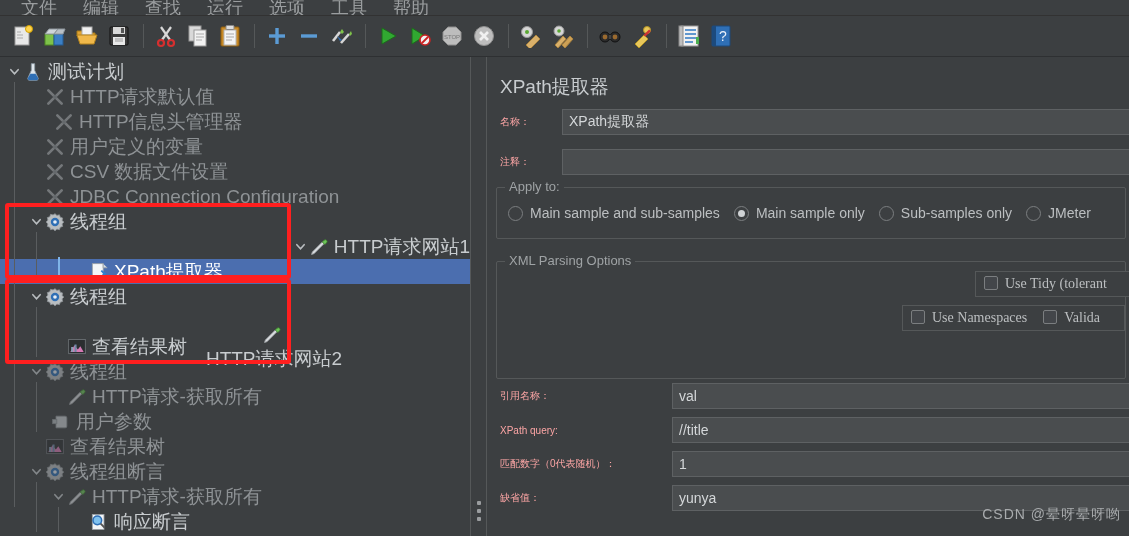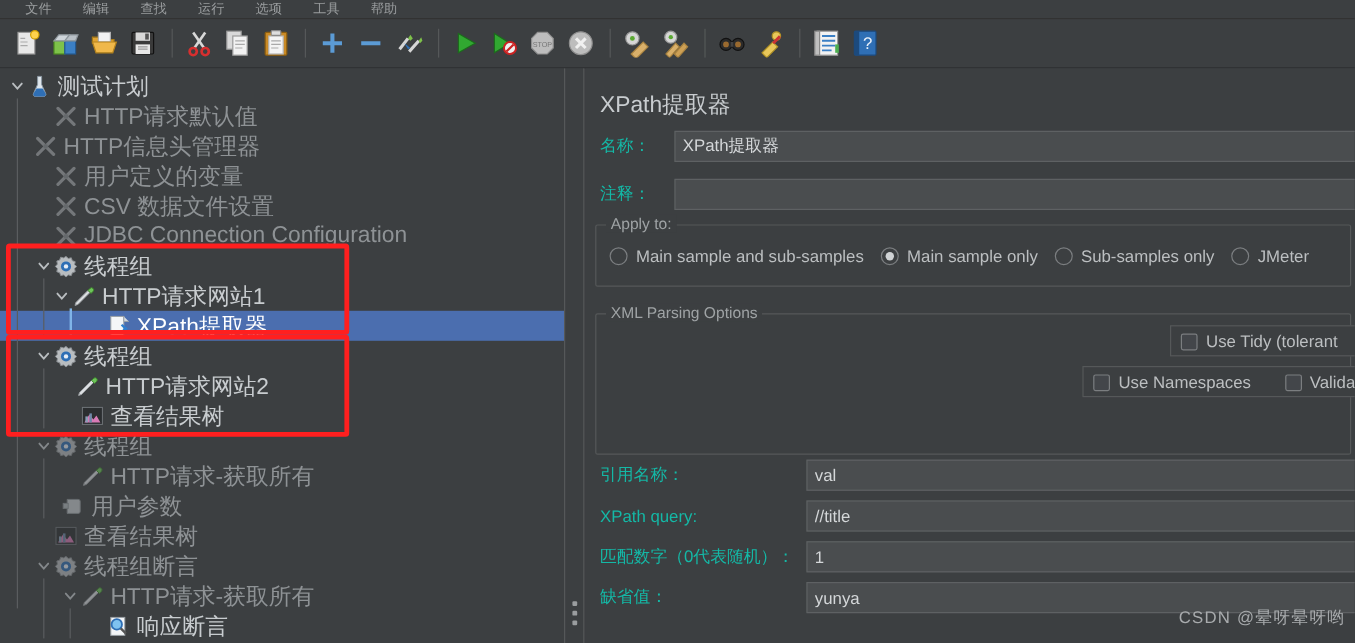--- a/index.html
+++ b/index.html
@@ -12,21 +12,21 @@
   }
   #app { position: relative; width: 1129px; height: 536px; background: #3c3f41; }
 
   
   .menubar {
     position: absolute; left: 0; top: 0; width: 1129px; height: 15px;
     background: #3c3f41; display: flex; align-items: flex-end;
     padding-left: 8px; overflow: hidden;
   }
   .menubar .mi {
-    font-size: 11px; color: #9a9d9f; padding: 0 13px; line-height: 13px;
+    font-size: 18px; color: #9a9d9f; padding: 0 13px; line-height: 13px;
     white-space: nowrap;
   }
 
   
   .toolbar {
     position: absolute; left: 0; top: 15px; width: 1129px; height: 42px;
     background: #3c3f41; border-top: 1px solid #323232; border-bottom: 1px solid #2e3032;
     display: flex; align-items: center; padding-left: 8px;
   }
   .tb-btn {
@@ -71,21 +71,21 @@
   .splitter .dots { position: absolute; left: 6px; bottom: 11px; }
   .splitter .dot { width: 4px; height: 4px; background: #9a9d9f; margin-bottom: 4px; border-radius: 1px; }
 
   
   .right-panel {
     position: absolute; left: 488px; top: 57px; width: 641px; height: 479px;
     background: #3c3f41; overflow: hidden;
   }
   .rp-title { position:absolute; left: 12px; top: 17px; font-size: 19px; color: #c8cccf; }
   .frow { position: absolute; display: flex; align-items: center; }
-  .flabel { font-size: 14px; color: #14b8a6; white-space: nowrap; }
+  .flabel { font-size: 10px; color: #fca5a5; white-space: nowrap; }
   .finput {
     background: #4a4d4f; border: 1px solid #5e6163; color: #d4d7d9;
     font-size: 14px; font-family: "Liberation Sans", sans-serif;
     padding: 3px 6px; height: 26px; line-height: 18px; outline: none;
   }
   .fieldset {
     position: absolute; border: 1px solid #555859; border-radius: 2px;
   }
   .fs-legend {
     position: absolute; top: -9px; left: 8px; background: #3c3f41;
@@ -97,21 +97,21 @@
     width: 15px; height: 15px; border-radius: 50%; border: 1px solid #7b7e80;
     background: #3c3f41; margin-right: 7px; position: relative; flex: 0 0 15px;
   }
   .rb.on::after {
     content: ""; position: absolute; left: 3px; top: 3px;
     width: 7px; height: 7px; border-radius: 50%; background: #cfd2d4;
   }
   .rb-label { font-size: 14px; color: #bcbfc1; }
   .cbgroup { position: absolute; border: 1px solid #555859; display: flex; align-items: center;
              padding: 4px 8px; background: #3c3f41; }
-  .cb-item { display: flex; align-items: flex-end; margin-right: 28px; white-space: nowrap; }
+  .cb-item { display: flex; align-items: flex-start; margin-right: 16px; white-space: nowrap; font-family: Liberation Serif, serif; }
   .cb {
     width: 14px; height: 14px; border: 1px solid #7b7e80; background: #43464a;
     border-radius: 2px; margin-right: 7px; flex: 0 0 14px;
   }
   .cb-label { font-size: 14px; color: #bcbfc1; }
 
   
   .redbox {
     position: absolute; border: 4px solid #ff1f1f; border-radius: 3px;
     pointer-events: none; z-index: 40;
@@ -363,21 +363,21 @@
           <span class="twist"></span>
           <span class="ticon" style="opacity: 0.52;">
             <svg width="20" height="20" viewBox="0 0 24 24">
               <line x1="4" y1="4" x2="20" y2="20" stroke="#a7abae" stroke-width="3.2" stroke-linecap="round"></line>
               <line x1="20" y1="4" x2="4" y2="20" stroke="#a7abae" stroke-width="3.2" stroke-linecap="round"></line>
               <circle cx="12" cy="12" r="2.4" fill="#8c9094"></circle>
             </svg>
           </span>
           <span class="lbl">HTTP请求默认值</span>
         </div>
-        <div class="trow" style="padding-left: 12px;">
+        <div class="trow" style="padding-left: 38px;">
           <span class="twist"></span>
           <span class="ticon" style="opacity: 0.52;">
             <svg width="20" height="20" viewBox="0 0 24 24">
               <line x1="4" y1="4" x2="20" y2="20" stroke="#a7abae" stroke-width="3.2" stroke-linecap="round"></line>
               <line x1="20" y1="4" x2="4" y2="20" stroke="#a7abae" stroke-width="3.2" stroke-linecap="round"></line>
               <circle cx="12" cy="12" r="2.4" fill="#8c9094"></circle>
             </svg>
           </span>
           <span class="lbl">HTTP信息头管理器</span>
         </div>
@@ -422,21 +422,21 @@
           </span>
           <span class="ticon">
             <svg width="20" height="20" viewBox="0 0 24 24">
               <path d="M12 2 l2.3 2.1 l3-.7 l1 2.9 l2.9 1 l-.7 3 L22.6 12 l-2.1 2.3 l.7 3 l-2.9 1 l-1 2.9 l-3-.7 L12 22.6 l-2.3-2.1 l-3 .7 l-1-2.9 l-2.9-1 l.7-3 L1.4 12 l2.1-2.3 l-.7-3 l2.9-1 l1-2.9 l3 .7 Z" fill="#b9bdc0" stroke="#8c9094"></path>
               <circle cx="12" cy="12" r="5" fill="#2f6fb5"></circle>
               <circle cx="12" cy="12" r="2.2" fill="#e8eef5"></circle>
             </svg>
           </span>
           <span class="lbl">线程组</span>
         </div>
-        <div class="trow bright" style="padding-left: 44px;">
+        <div class="trow bright" style="padding-left: 75px; justify-content: flex-end;">
           <span class="twist">
             <svg width="11" height="11" viewBox="0 0 12 12">
               <path d="M2 4 L6 8.5 L10 4" fill="none" stroke="#b9bdc0" stroke-width="1.7" stroke-linecap="round"></path>
             </svg>
           </span>
           <span class="ticon">
             <svg width="20" height="20" viewBox="0 0 24 24">
               <path d="M3 21 l3 -1 l12 -12 l-2 -2 l-12 12 Z" fill="#dcdfe2" stroke="#9a9ea1"></path>
               <path d="M16 6 l2 -2 a2 2 0 0 1 3 3 l-2 2 Z" fill="#6ec45a" stroke="#3f8a2d"></path>
             </svg>
@@ -462,21 +462,21 @@
           </span>
           <span class="ticon">
             <svg width="20" height="20" viewBox="0 0 24 24">
               <path d="M12 2 l2.3 2.1 l3-.7 l1 2.9 l2.9 1 l-.7 3 L22.6 12 l-2.1 2.3 l.7 3 l-2.9 1 l-1 2.9 l-3-.7 L12 22.6 l-2.3-2.1 l-3 .7 l-1-2.9 l-2.9-1 l.7-3 L1.4 12 l2.1-2.3 l-.7-3 l2.9-1 l1-2.9 l3 .7 Z" fill="#b9bdc0" stroke="#8c9094"></path>
               <circle cx="12" cy="12" r="5" fill="#2f6fb5"></circle>
               <circle cx="12" cy="12" r="2.2" fill="#e8eef5"></circle>
             </svg>
           </span>
           <span class="lbl">线程组</span>
         </div>
-        <div class="trow bright" style="padding-left: 47px;">
+        <div class="trow bright" style="padding-left: 78px; flex-direction: column;">
           <span class="twist"></span>
           <span class="ticon">
             <svg width="20" height="20" viewBox="0 0 24 24">
               <path d="M3 21 l3 -1 l12 -12 l-2 -2 l-12 12 Z" fill="#dcdfe2" stroke="#9a9ea1"></path>
               <path d="M16 6 l2 -2 a2 2 0 0 1 3 3 l-2 2 Z" fill="#6ec45a" stroke="#3f8a2d"></path>
             </svg>
           </span>
           <span class="lbl">HTTP请求网站2</span>
         </div>
         <div class="trow bright" style="padding-left: 51px;">

